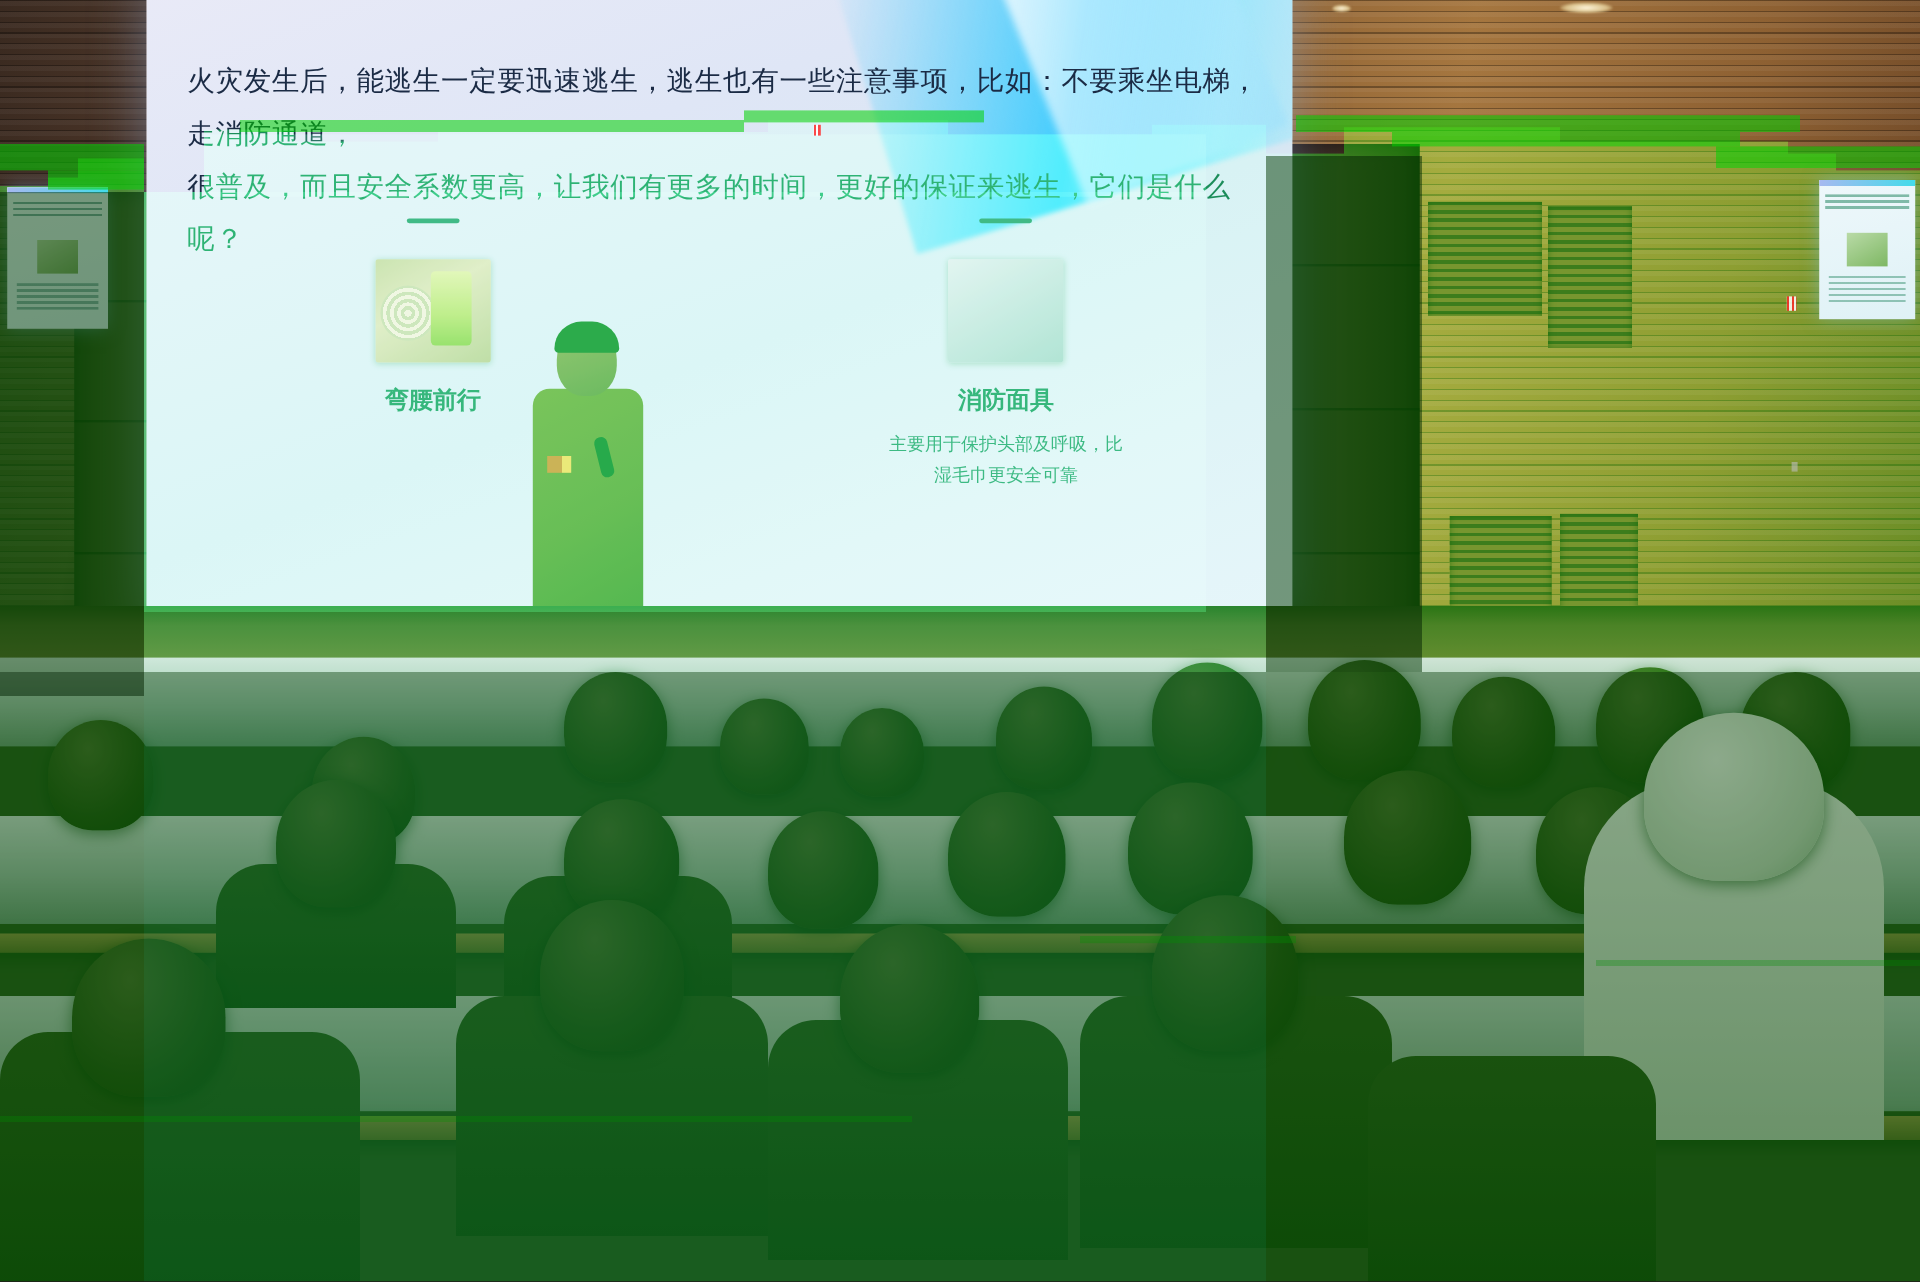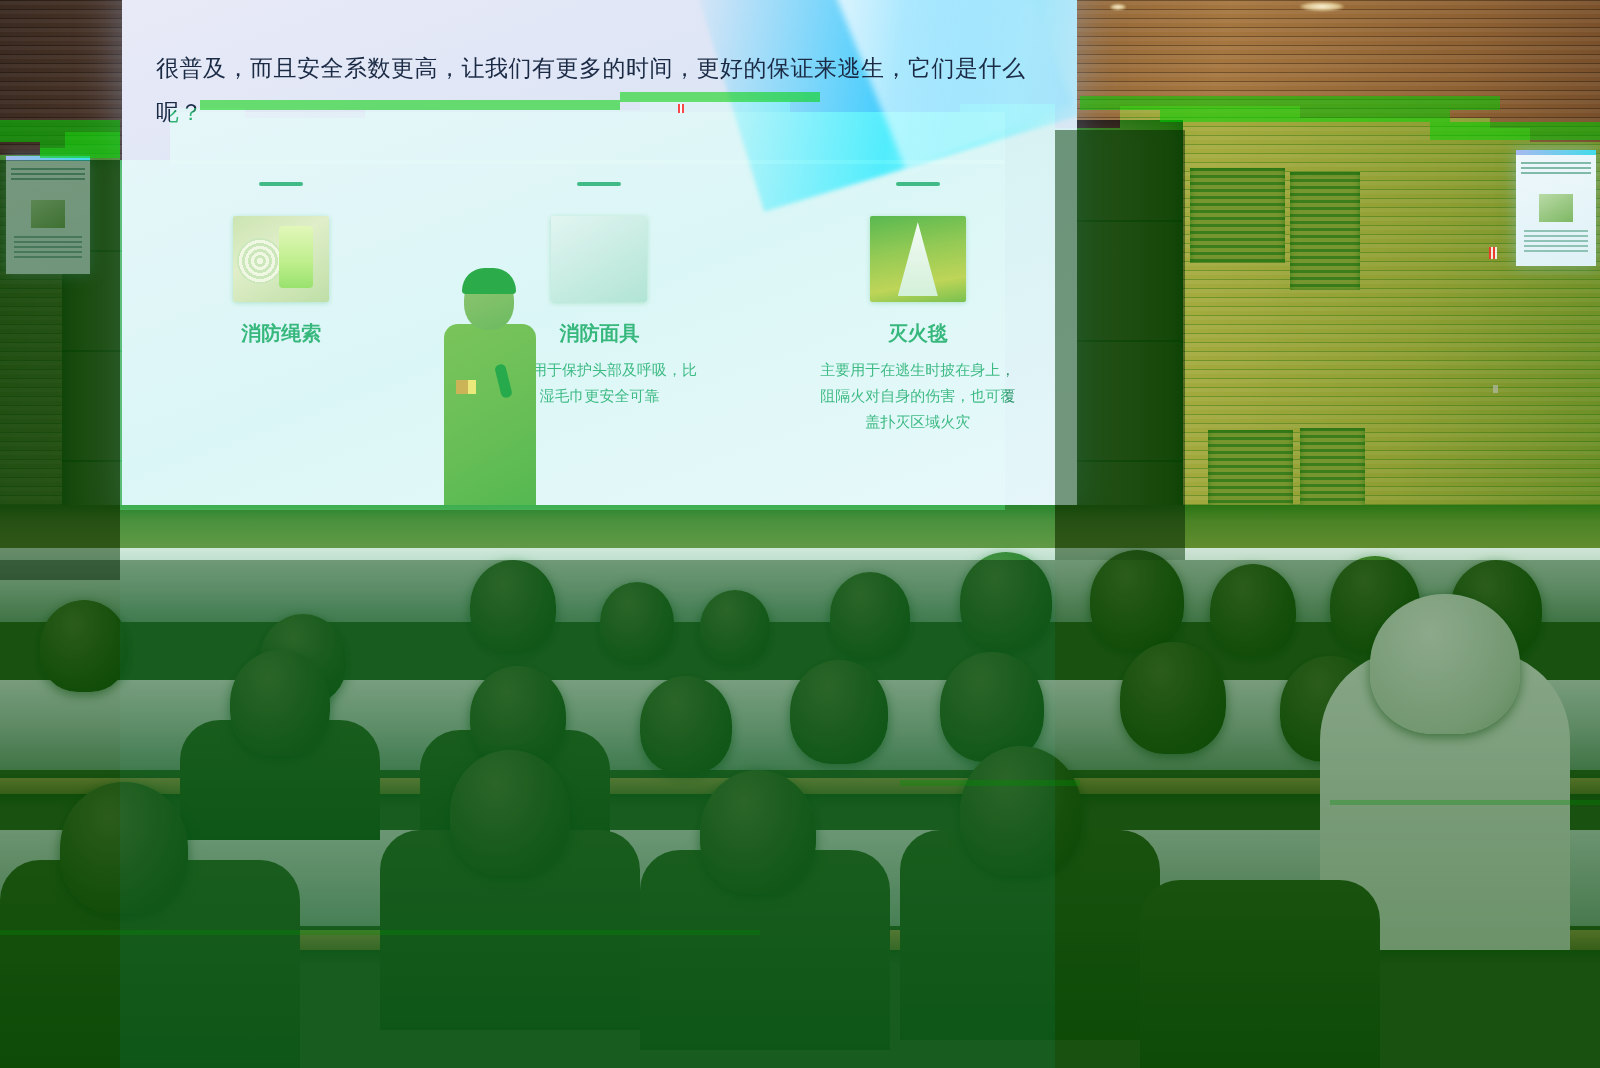--- a/index.html
+++ b/index.html
@@ -261,45 +261,40 @@
       <div class="pillar-seam" style="top:340px;"></div>
     </div>
   </div>
 
   <div class="screen">
 
     <div class="ribbon"></div>
     <div class="ribbon2"></div>
 
     <div class="slide-para">
+      <div>火灾发生后，能逃生一定要迅速逃生，逃生也有一些注意事项，比如：不要乘坐电梯，走消防通道，</div>
       <div>很普及，而且安全系数更高，让我们有更多的时间，更好的保证来逃生，它们是什么呢？</div>
     </div>
 
     <div class="cards">
 
       <div class="card">
         <div class="rule"></div>
         <div class="thumb rope"></div>
-        <h3>消防绳索</h3>
+        <h3>弯腰前行</h3>
       </div>
 
       <div class="card">
         <div class="rule"></div>
         <div class="thumb mask"></div>
         <h3>消防面具</h3>
         <p>主要用于保护头部及呼吸，比湿毛巾更安全可靠</p>
       </div>
 
 
-      <div class="card">
-        <div class="rule"></div>
-        <div class="thumb blanket"></div>
-        <h3>灭火毯</h3>
-        <p>主要用于在逃生时披在身上，阻隔火对自身的伤害，也可覆盖扑灭区域火灾</p>
-      </div>
 
     </div>
   </div>
 
   <div class="side-mon" id="mon-left">
     <div class="mb"></div>
     <div class="mtxt"></div>
     <div class="mimg"></div>
     <div class="mcap"></div>
   </div>

